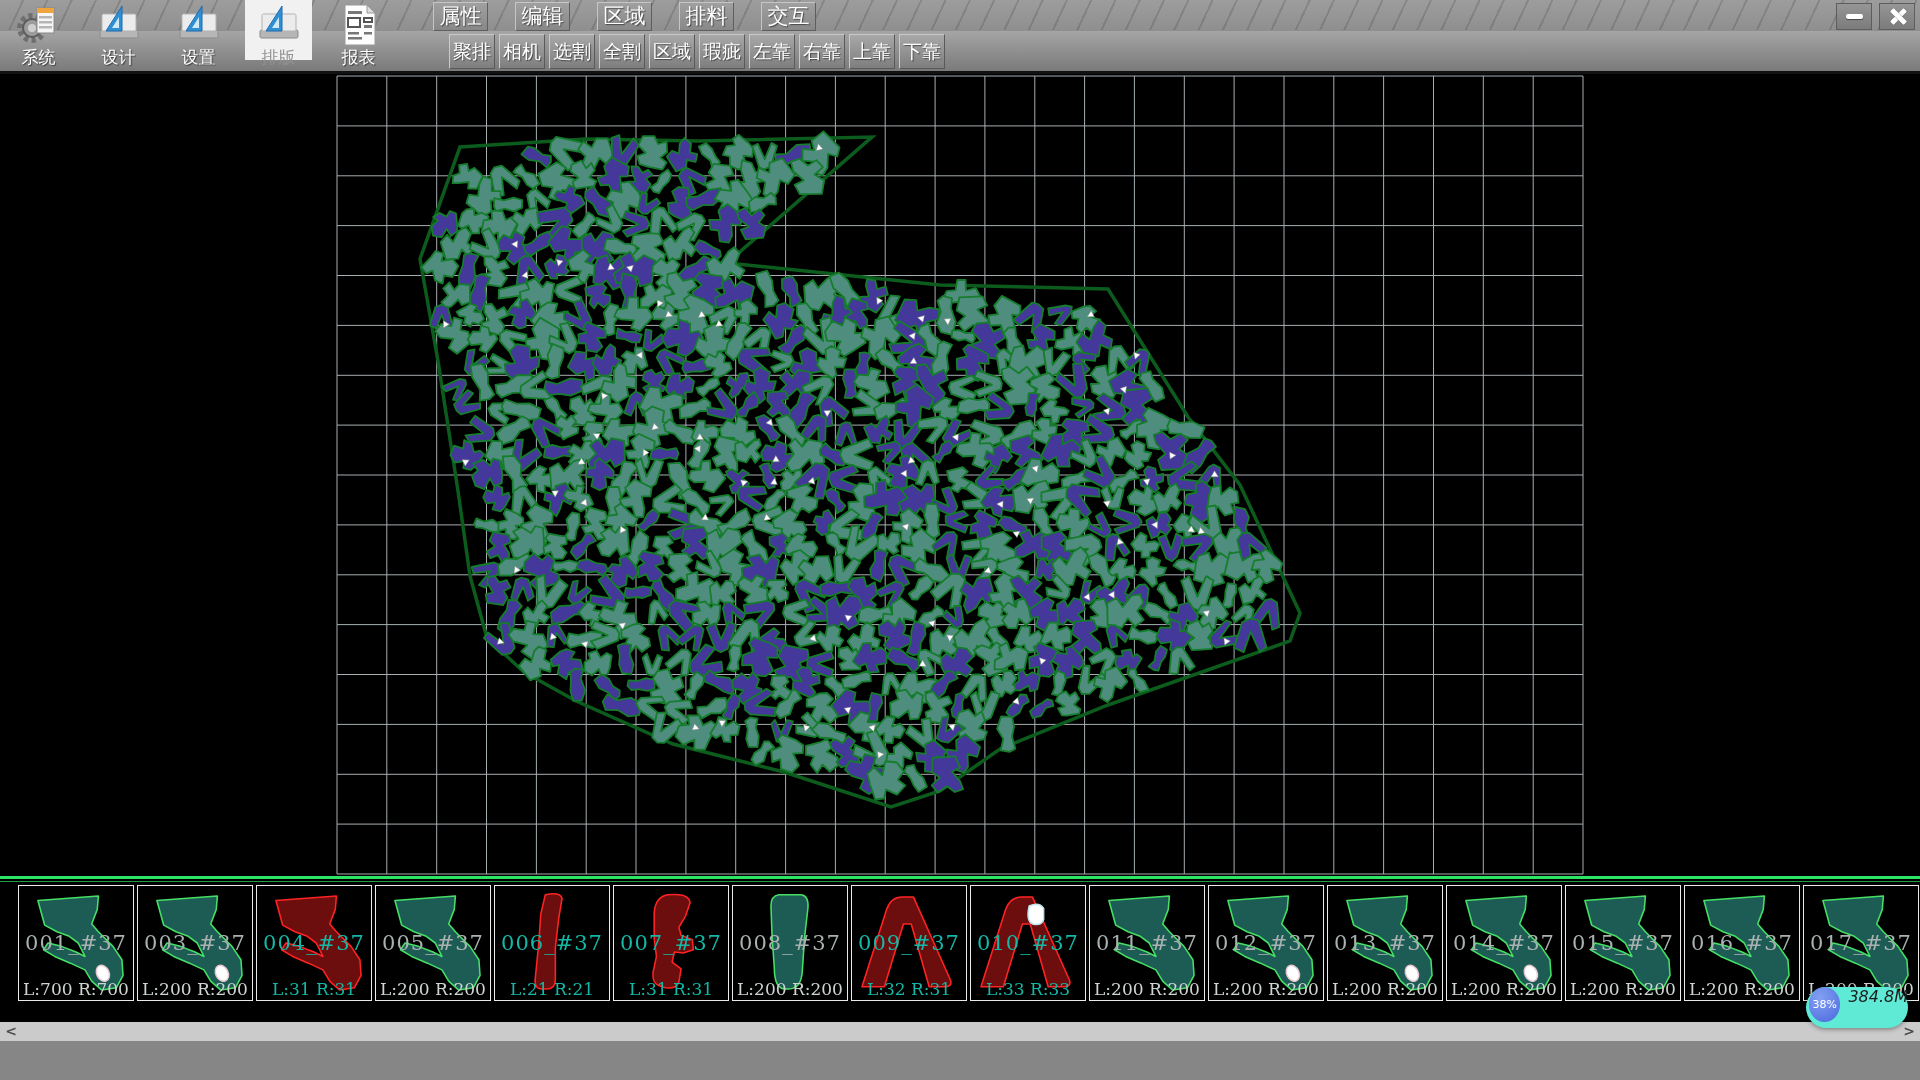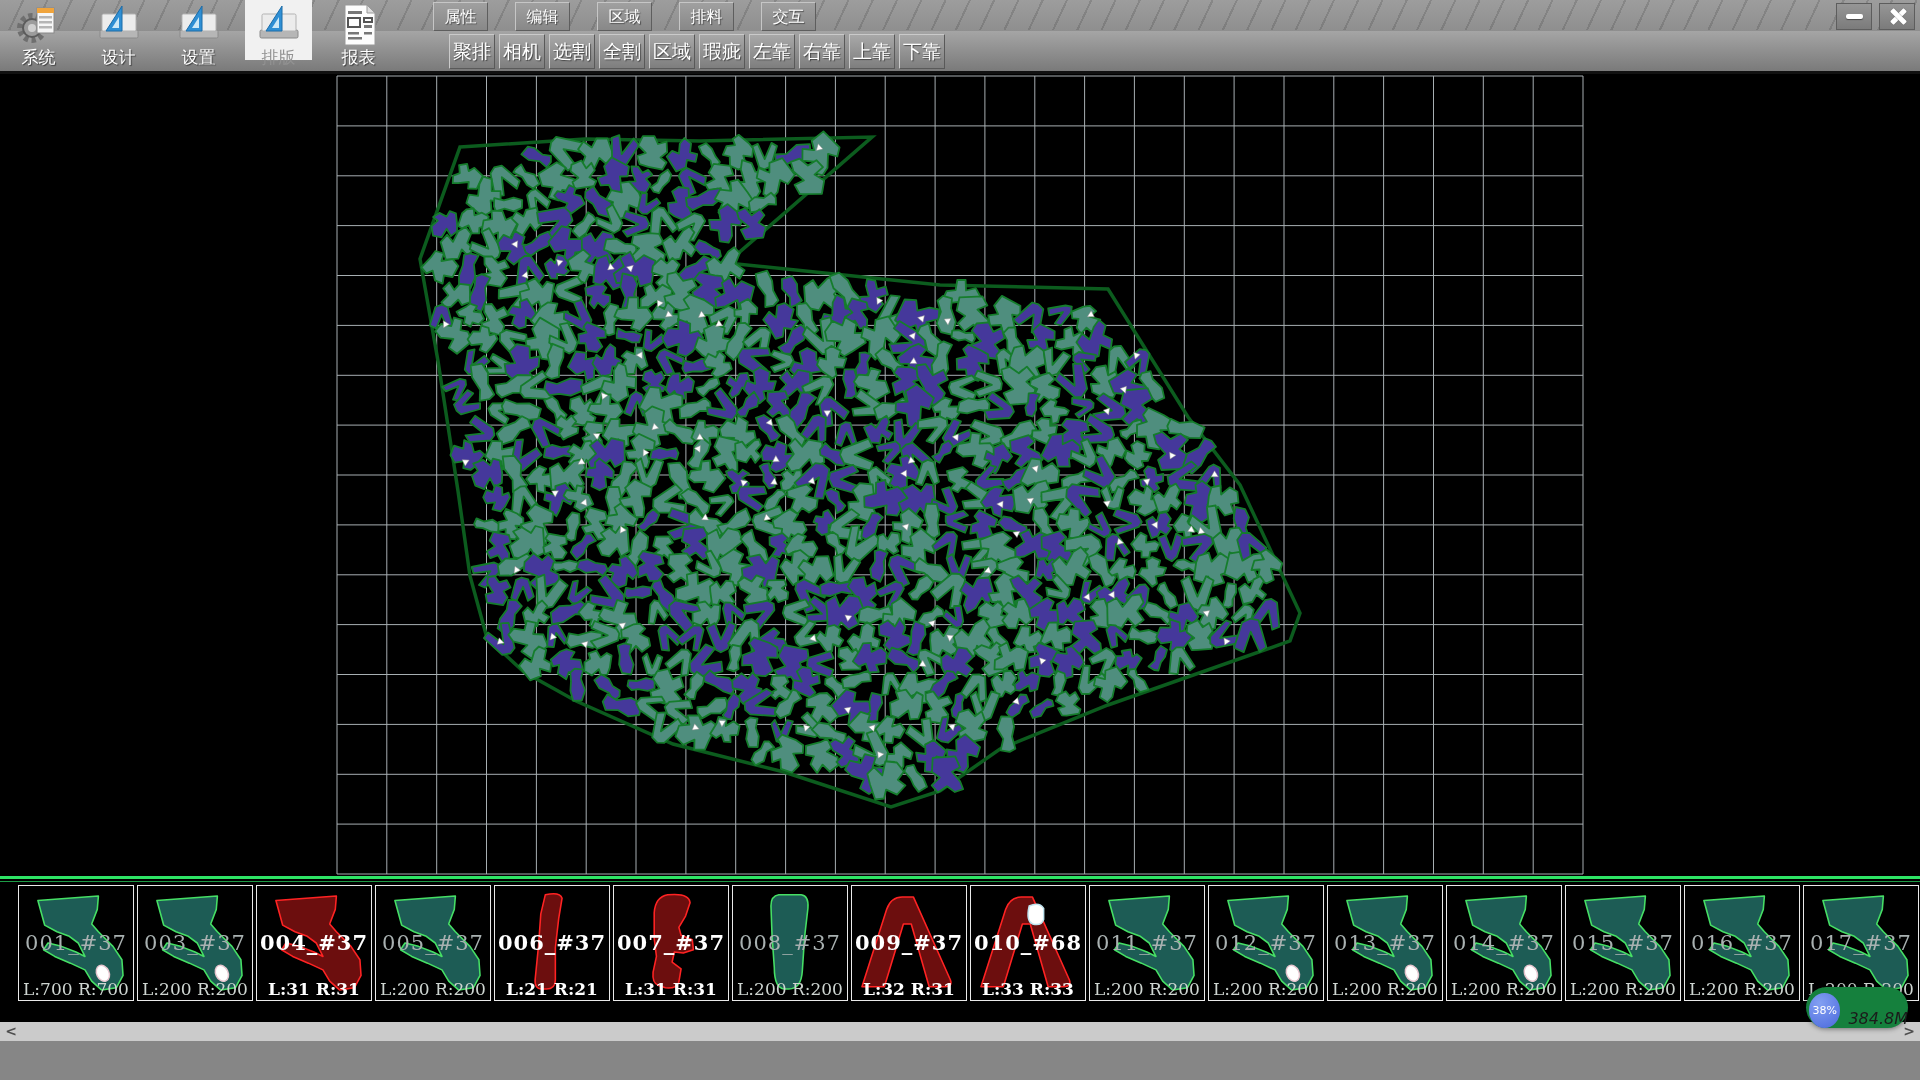--- a/index.html
+++ b/index.html
@@ -14,21 +14,21 @@
     background:linear-gradient(#a5a5a5,#7a7a7a);}
   .app-btns{position:absolute;left:5px;top:0;height:71px;display:flex;gap:13px;z-index:4;}
   .app-btn{width:67px;height:60px;box-sizing:border-box;display:flex;flex-direction:column;
     align-items:center;padding-top:3px;color:#fff;font-size:17px;cursor:default;
     text-shadow:1px 1px 1px rgba(0,0,0,.55);}
   .app-btn .app-icon{width:44px;height:44px;display:block;}
   .app-btn .app-icon svg{width:44px;height:44px;}
   .app-btn .lbl{margin-top:0px;line-height:20px;}
   .app-btn.active{background:#f1f1f1;color:#929292;text-shadow:none;}
   .menu-row{position:absolute;left:433px;top:2px;display:flex;gap:27px;z-index:3;}
-  .menu-tab{width:55px;height:29px;line-height:27px;text-align:center;color:#fff;font-size:16px;
+  .menu-tab{width:55px;height:29px;line-height:27px;text-align:center;color:#fff;font-size:21px;
     background:linear-gradient(#a0a0a0,#888);border:1px solid;box-sizing:border-box;
     border-color:#c6c6c6 #5e5e5e #5e5e5e #c6c6c6;text-shadow:1px 1px 1px rgba(0,0,0,.5);}
   .tool-row{position:absolute;left:423px;top:34px;display:flex;gap:4px;z-index:3;padding-left:26px;}
   .tool-btn{width:46px;height:35px;line-height:33px;text-align:center;color:#fff;font-size:19px;
     background:linear-gradient(#a8a8a8,#7e7e7e);border:1px solid;box-sizing:border-box;
     border-color:#cacaca #595959 #595959 #cacaca;text-shadow:1px 1px 1px rgba(0,0,0,.5);}
   .win-controls{position:absolute;right:5px;top:3px;display:flex;gap:7px;z-index:5;}
   .win-btn{width:34px;height:25px;background:linear-gradient(#969696,#7b7b7b);
     border:1px solid #5d5d5d;display:flex;align-items:center;justify-content:center;}
   .min-bar{width:17px;height:5px;background:#fff;border-radius:2px;box-shadow:0 1px 1px #4a4a4a;}
@@ -46,24 +46,24 @@
   .thumbstrip{position:absolute;top:885px;left:0;width:1920px;height:118px;background:#000;
     display:flex;gap:3px;padding-left:18px;box-sizing:border-box;overflow:hidden;}
   .thumb{position:relative;flex:0 0 116px;width:116px;height:116px;background:#000;
     border:1px solid #eaeaea;box-sizing:border-box;}
   .thumb svg{position:absolute;left:1px;top:1px;width:112px;height:112px;}
   .pid{position:absolute;top:50%;left:50%;transform:translate(-50%,-52%);z-index:2;
     font-family:"DejaVu Serif","Liberation Serif",serif;font-size:21px;letter-spacing:1px;white-space:nowrap;}
   .plr{position:absolute;bottom:1px;left:50%;transform:translateX(-50%);z-index:2;
     font-family:"DejaVu Serif","Liberation Serif",serif;font-size:17px;white-space:nowrap;}
   .thumb.teal .pid{color:#a9b1b1;} .thumb.teal .plr{color:#ced5d1;}
-  .thumb.red .pid,.thumb.red .plr{color:#ffffff;font-weight:bold;}
+  .thumb.red .pid,.thumb.red .plr{color:#14b8a6;}
   
-  .mem-badge{position:absolute;left:1806px;top:987px;width:102px;height:41px;background:#15803d;
-    border-radius:21px;display:flex;align-items:flex-end;z-index:9;box-shadow:0 1px 5px rgba(0,0,0,.45);}
+  .mem-badge{position:absolute;left:1806px;top:987px;width:102px;height:41px;background:#5eead4;
+    border-radius:21px;display:flex;align-items:flex-start;z-index:9;box-shadow:0 1px 5px rgba(0,0,0,.45);}
   .mem-circle{width:35px;height:35px;margin-left:3px;border-radius:50%;color:#fff;font-size:11px;
     background:radial-gradient(circle at 35% 30%,#83a0f2,#4a68dc);display:flex;align-items:center;justify-content:center;}
   .mem-size{margin-left:8px;color:#1b1b1b;font-size:16px;font-style:italic;}
   
   .hscroll{position:absolute;top:1022px;left:0;width:1920px;height:19px;background:#cbcbcb;
     display:flex;justify-content:space-between;align-items:center;}
   .hs-arrow{width:22px;text-align:center;color:#4e4e4e;font-size:14px;font-weight:bold;line-height:19px;}
   .bottom-band{position:absolute;top:1041px;left:0;width:1920px;height:39px;background:#868686;}
 </style>
 </head>
@@ -890,21 +890,21 @@
         </svg></span><div class="pid">007_#37</div><div class="plr">L:31 R:31</div></div>
     <div class="thumb teal"><span><svg viewBox="0 0 100 100" preserveAspectRatio="none" style="position:absolute;left:1px;top:1px;width:112px;height:112px;">
           <path d="M40,7 L60,7 Q67,8 66,19 L63,45 L61,75 Q60,91 49,91 L45,91 Q36,90 36,72 L34,44 L33,17 Q33,8 40,7 Z" fill="#1d5c55" stroke="#46df65" stroke-width="1.4" stroke-linejoin="round"></path>
         </svg></span><div class="pid">008_#37</div><div class="plr">L:200 R:200</div></div>
     <div class="thumb red"><span><svg viewBox="0 0 100 100" preserveAspectRatio="none" style="position:absolute;left:1px;top:1px;width:112px;height:112px;">
           <path d="M8,89 L30,20 Q34,9 44,9 L54,9 L87,83 Q89,89 82,89 L68,89 L52,33 L45,33 L28,89 Z" fill="#6c0e0e" stroke="#ff2323" stroke-width="1.4" stroke-linejoin="round"></path>
         </svg></span><div class="pid">009_#37</div><div class="plr">L:32 R:31</div></div>
     <div class="thumb red"><span><svg viewBox="0 0 100 100" preserveAspectRatio="none" style="position:absolute;left:1px;top:1px;width:112px;height:112px;">
           <path d="M8,89 L30,20 Q34,9 44,9 L54,9 L87,83 Q89,89 82,89 L68,89 L52,33 L45,33 L28,89 Z" fill="#6c0e0e" stroke="#ff2323" stroke-width="1.4" stroke-linejoin="round"></path>
           <path d="M51,17 Q60,13 64,19 L64,29 Q62,35 54,33 Q48,30 51,17 Z" fill="#fff" stroke="#bfe3ee" stroke-width="1.3"></path>
-        </svg></span><div class="pid">010_#68</div><div class="plr">L:33 R:33</div></div>
+        </svg></span><div class="pid">010_#37</div><div class="plr">L:33 R:33</div></div>
     <div class="thumb teal"><span><svg viewBox="0 0 100 100" preserveAspectRatio="none" style="position:absolute;left:1px;top:1px;width:112px;height:112px;">
           <path d="M16,12 L70,8 L69,20 L64,33 L70,40 L83,53 L91,65 L92,79 L86,90 L73,92 L64,84 L58,74 L45,68 L31,62 L21,56 L25,50 L37,53 L50,58 L58,62 L52,50 L44,44 L33,40 L22,34 Z" fill="#1d5c55" stroke="#46df65" stroke-width="1.4" stroke-linejoin="round"></path>
         </svg></span><div class="pid">011_#37</div><div class="plr">L:200 R:200</div></div>
     <div class="thumb teal"><span><svg viewBox="0 0 100 100" preserveAspectRatio="none" style="position:absolute;left:1px;top:1px;width:112px;height:112px;">
           <path d="M16,12 L70,8 L69,20 L64,33 L70,40 L83,53 L91,65 L92,79 L86,90 L73,92 L64,84 L58,74 L45,68 L31,62 L21,56 L25,50 L37,53 L50,58 L58,62 L52,50 L44,44 L33,40 L22,34 Z" fill="#1d5c55" stroke="#46df65" stroke-width="1.4" stroke-linejoin="round"></path>
           <ellipse cx="74" cy="77" rx="5.5" ry="7.5" transform="rotate(-25 74 77)" fill="#fff" stroke="#e7c6cf" stroke-width="1.3"></ellipse>
         </svg></span><div class="pid">012_#37</div><div class="plr">L:200 R:200</div></div>
     <div class="thumb teal"><span><svg viewBox="0 0 100 100" preserveAspectRatio="none" style="position:absolute;left:1px;top:1px;width:112px;height:112px;">
           <path d="M16,12 L70,8 L69,20 L64,33 L70,40 L83,53 L91,65 L92,79 L86,90 L73,92 L64,84 L58,74 L45,68 L31,62 L21,56 L25,50 L37,53 L50,58 L58,62 L52,50 L44,44 L33,40 L22,34 Z" fill="#1d5c55" stroke="#46df65" stroke-width="1.4" stroke-linejoin="round"></path>
           <ellipse cx="74" cy="77" rx="5.5" ry="7.5" transform="rotate(-25 74 77)" fill="#fff" stroke="#e7c6cf" stroke-width="1.3"></ellipse>

